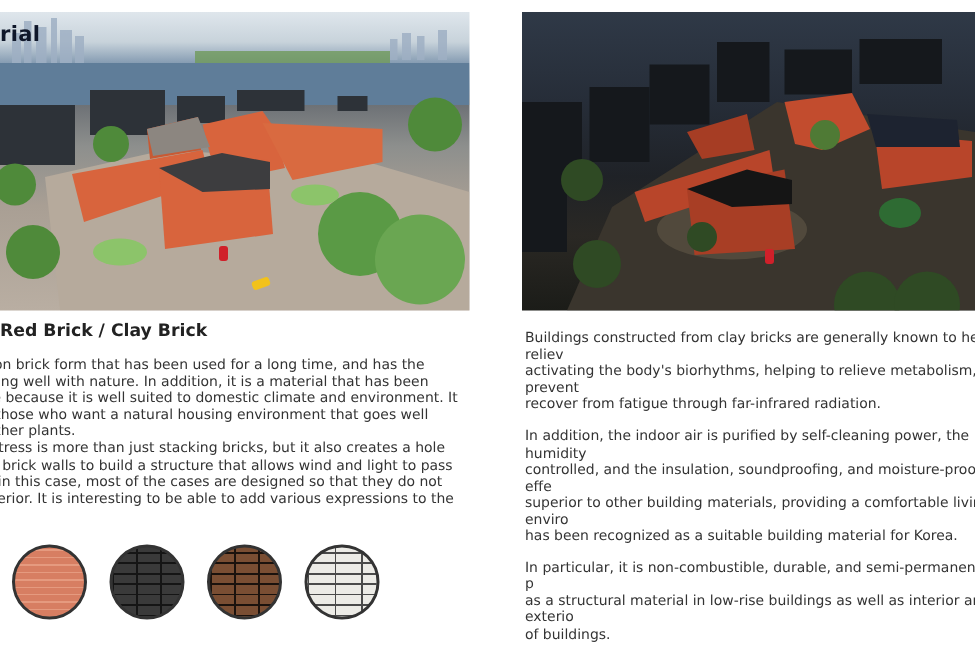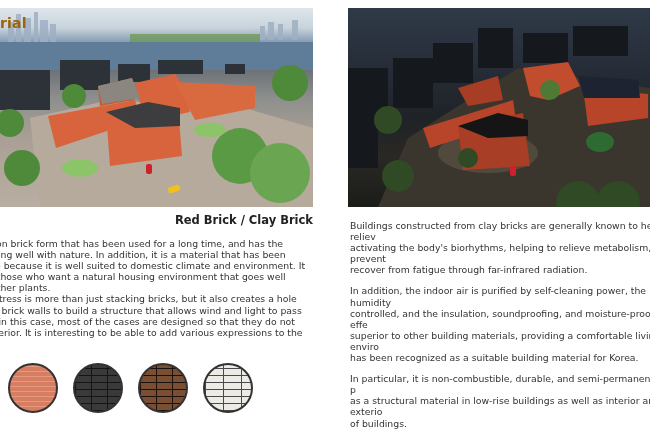--- a/index.html
+++ b/index.html
@@ -1,21 +1,21 @@
 <!DOCTYPE html>
 <html><head>
 <meta charset="utf-8">
 <style>
   html,body{margin:0;padding:0;}
   body{width:650px;height:433px;overflow:hidden;background:#ffffff;position:relative;font-family:"DejaVu Sans","Liberation Sans",sans-serif;color:#2b2b2b;}
   .render{position:absolute;overflow:hidden;}
   #day{left:0;top:8px;width:313px;height:199px;background:linear-gradient(180deg,#dfe6ec 0%,#c8d3db 10%,#7d95ad 18%,#5d7993 26%,#6b6f74 30%,#8d8f8d 45%,#a99f94 65%,#b9aea2 100%);}
   #night{left:348px;top:8px;width:302px;height:199px;background:linear-gradient(180deg,#2f3947 0%,#262d38 30%,#1f2227 55%,#2a2824 75%,#1b1c18 100%);}
-  .title-overlay{position:absolute;left:0;top:15px;font-weight:bold;font-size:14px;color:#a16207;letter-spacing:0.2px;font-family:"DejaVu Sans",sans-serif;}
-  h2.mat-title{position:absolute;left:0;width:313px;top:213px;margin:0;text-align:right;font-size:11.5px;font-weight:bold;color:#222;}
+  .title-overlay{position:absolute;left:0;top:15px;font-weight:bold;font-size:14px;color:#0f172a;letter-spacing:0.2px;font-family:"DejaVu Sans",sans-serif;}
+  h2.mat-title{position:absolute;left:0;width:313px;top:213px;margin:0;text-align:left;font-size:11.5px;font-weight:bold;color:#222;}
   .para-left{position:absolute;left:-52px;top:238px;width:370px;font-size:9.3px;line-height:11.1px;color:#333;margin:0;white-space:pre-line;}
   .right-col{position:absolute;left:350px;top:220px;width:330px;font-size:9.3px;line-height:11.1px;color:#333;}
   .right-col p{margin:0 0 10px 0;white-space:pre-line;}
   .swatch{position:absolute;top:363px;width:50px;height:50px;border-radius:50%;border:2.5px solid #333;box-sizing:border-box;overflow:hidden;}
   #sw1{left:8px;background:repeating-linear-gradient(0deg,#d77e62 0 4px,#e59a7f 4px 5px),#d98063;}
   #sw2{left:73px;background-color:#3a3a3a;background-image:repeating-linear-gradient(0deg,#151515 0 1.2px,transparent 1.2px 7px),repeating-linear-gradient(90deg,#151515 0 1.2px,transparent 1.2px 16px);}
   #sw3{left:138px;background-color:#7a4e33;background-image:repeating-linear-gradient(0deg,#1b120d 0 1.3px,transparent 1.3px 7px),repeating-linear-gradient(90deg,#1b120d 0 1.3px,transparent 1.3px 16px);}
   #sw4{left:203px;background-color:#ecebe6;background-image:repeating-linear-gradient(0deg,#4a4a4a 0 1.1px,transparent 1.1px 7px),repeating-linear-gradient(90deg,#4a4a4a 0 1.1px,transparent 1.1px 18px);}
   svg{position:absolute;left:0;top:0;}
 </style>

